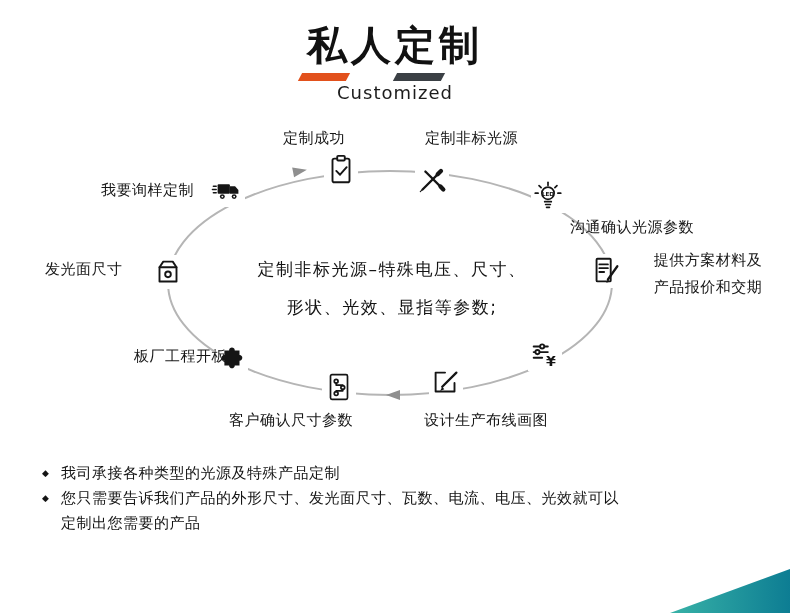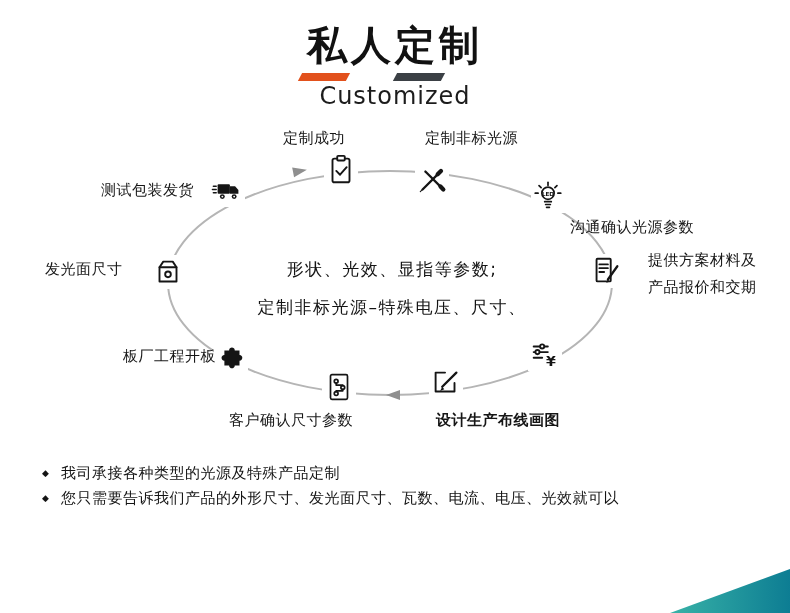--- a/index.html
+++ b/index.html
@@ -9,35 +9,35 @@
   .title {
     position: absolute; left: 0; top: 18px; width: 100%;
     text-align: center; font-size: 40px; font-weight: bold;
     letter-spacing: 4px; color: #111; margin: 0;
   }
   .accent-bar { position: absolute; top: 73px; width: 48px; height: 8px; transform: skewX(-28deg); }
   .bar-orange { left: 300px; background: #e2511c; }
   .bar-dark   { left: 395px; background: #3b4045; }
   .subtitle {
     position: absolute; left: 0; top: 82px; width: 100%;
-    text-align: center; font-size: 24px; color: #1c1c1c; letter-spacing: 1px;
+    text-align: center; font-size: 18px; color: #1c1c1c; letter-spacing: 1px;
   }
 
   .ellipse-svg { position: absolute; left: 0; top: 0; }
 
   .center-text { position: absolute; left: 0; top: 250px; width: 784px; text-align: center; }
   .center-text div { font-size: 17px; letter-spacing: 1.5px; line-height: 38px; color: #141414; }
 
   .icon-box {
     position: absolute; width: 34px; height: 34px; background: #ffffff;
     display: flex; align-items: center; justify-content: center;
   }
   .icon-box svg { width: 34px; height: 34px; display: block; }
 
-  .node-label { position: absolute; font-size: 15px; color: #161616; white-space: nowrap; letter-spacing: 0.5px; }
+  .node-label { position: absolute; font-size: 15px; color: #161616; white-space: nowrap; letter-spacing: 0.5px; text-align: center; }
   .node-label.wrap { white-space: normal; width: 120px; line-height: 27px; }
 
   .notes { position: absolute; left: 42px; top: 461px; }
   .note-row { display: flex; align-items: flex-start; line-height: 25px; font-size: 15px; color: #141414; letter-spacing: 0.5px; }
   .note-bullet { width: 19px; flex: none; font-size: 9px; color: #141414; }
 
   .corner-svg { position: absolute; right: 0; bottom: 0; display: block; }
 </style>
 </head>
 <body>
@@ -49,22 +49,22 @@
   <div class="accent-bar bar-dark"></div>
   <div class="subtitle">Customized</div>
 
   <svg class="ellipse-svg" width="790" height="613" aria-hidden="true">
     <ellipse cx="390" cy="283" rx="222" ry="112" fill="none" stroke="#b5b5b5" stroke-width="2"></ellipse>
     <path d="M-7,-5 L7,0 L-7,5 z" transform="translate(300,171) rotate(-11)" fill="#8f8f8f"></path>
     <path d="M-7,-5 L7,0 L-7,5 z" transform="translate(393,395) rotate(180)" fill="#8f8f8f"></path>
   </svg>
 
   <div class="center-text">
+    <div>定制非标光源–特殊电压、尺寸、</div>
     <div>形状、光效、显指等参数;</div>
-    <div>定制非标光源–特殊电压、尺寸、</div>
   </div>
 
   <div class="icon-box" style="left:324px; top:153px;">
     <svg viewBox="0 0 36 36">
         <g fill="none" stroke="#151515" stroke-width="2" stroke-linecap="round" stroke-linejoin="round">
       <rect x="9" y="6" width="18" height="25" rx="2"></rect>
       <rect x="14" y="3" width="8" height="5" rx="1" fill="#ffffff"></rect>
       <path d="M13,19 l4,4 l7,-8"></path>
     </g>
       </svg>
@@ -131,42 +131,42 @@
 
   <div class="icon-box" style="left:429px; top:366px;">
     <svg viewBox="0 0 36 36">
         <g fill="none" stroke="#151515" stroke-width="2" stroke-linecap="round" stroke-linejoin="round">
       <path d="M27,18 v9 h-20 v-20 h10"></path>
       <path d="M14,22 L29,7" stroke-width="2.4"></path>
       <path d="M14,22 l-2.2,4.4 l4.4,-1.8 z" fill="#151515" stroke="none"></path>
     </g>
       </svg>
   </div>
-  <div class="node-label" style="left:436px; top:411px;font-weight:bold;">设计生产布线画图</div>
+  <div class="node-label" style="left:424px; top:411px;">设计生产布线画图</div>
 
   <div class="icon-box" style="left:322px; top:370px;">
     <svg viewBox="0 0 36 36">
         <g fill="none" stroke="#151515" stroke-width="1.8" stroke-linecap="round" stroke-linejoin="round">
       <rect x="9" y="5" width="18" height="26" rx="1.5"></rect>
       <circle cx="15" cy="12" r="2"></circle>
       <circle cx="22" cy="18.5" r="2"></circle>
       <circle cx="15" cy="25" r="2"></circle>
       <path d="M15,14 v2 h7 v0.5"></path>
       <path d="M22,20.5 v1.5 h-7 v1"></path>
     </g>
       </svg>
   </div>
   <div class="node-label" style="left:229px; top:411px;">客户确认尺寸参数</div>
 
   <div class="icon-box" style="left:214px; top:340px;">
     <svg viewBox="0 0 36 36">
       <path d="M11,11 h5 c0,-4 6,-4 6,0 h5 v5 c4,0 4,6 0,6 v5 h-5 c0,4 -6,4 -6,0 h-5 v-5 c-4,0 -4,-6 0,-6 z" fill="#151515"></path>
     </svg>
   </div>
-  <div class="node-label" style="left:123px; top:347px;">板厂工程开板</div>
+  <div class="node-label" style="left:134px; top:347px;">板厂工程开板</div>
 
   <div class="icon-box" style="left:151px; top:255px;">
     <svg viewBox="0 0 36 36">
         <g fill="none" stroke="#151515" stroke-width="2" stroke-linecap="round" stroke-linejoin="round">
       <rect x="9" y="13" width="18" height="15"></rect>
       <path d="M9,13 L13,7 h10 l4,6"></path>
       <circle cx="18" cy="20.5" r="3"></circle>
     </g>
       </svg>
   </div>
@@ -182,31 +182,35 @@
       </g>
       <g stroke="#151515" stroke-width="1.6" stroke-linecap="round" fill="none">
         <path d="M2.5,14 h3"></path>
           <path d="M1.5,17.5 h4"></path>
           <path d="M2.5,21 h3"></path>
       </g>
       <circle cx="12" cy="25" r="1" fill="#ffffff"></circle>
         <circle cx="24.5" cy="25" r="1" fill="#ffffff"></circle>
     </svg>
   </div>
-  <div class="node-label" style="left:101px; top:181px;">测试包装发货</div>
+  <div class="node-label" style="left:101px; top:181px;">我要询样定制</div>
 
   <div class="notes">
     <div class="note-row">
       <span class="note-bullet">◆</span>
       <span>我司承接各种类型的光源及特殊产品定制</span>
     </div>
     <div class="note-row">
       <span class="note-bullet">◆</span>
       <span>您只需要告诉我们产品的外形尺寸、发光面尺寸、瓦数、电流、电压、光效就可以</span>
     </div>
+    <div class="note-row">
+      <span class="note-bullet"></span>
+      <span>定制出您需要的产品</span>
+    </div>
   </div>
 
   <svg class="corner-svg" width="120" height="46" aria-hidden="true">
     <defs>
       <linearGradient id="tealGrad" x1="0" y1="0" x2="1" y2="0">
         <stop offset="0" stop-color="#38b2a7"></stop>
         <stop offset="1" stop-color="#0d7d93"></stop>
       </linearGradient>
     </defs>
     <polygon points="120,46 120,2 0,46" fill="url(#tealGrad)"></polygon>

